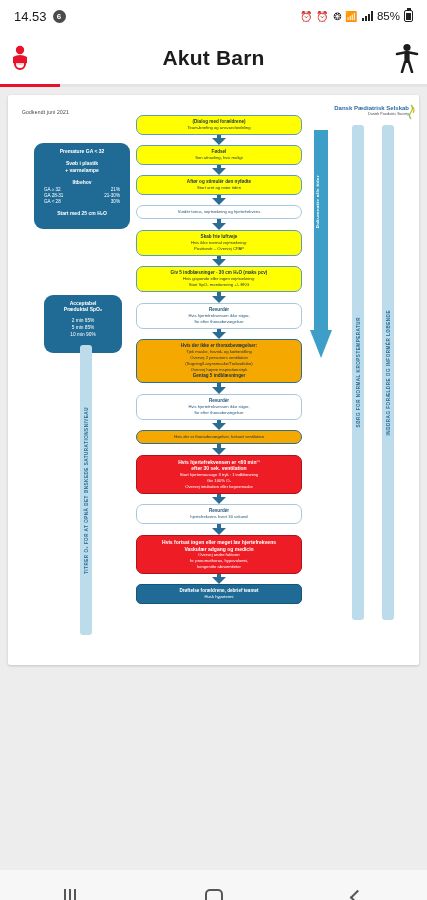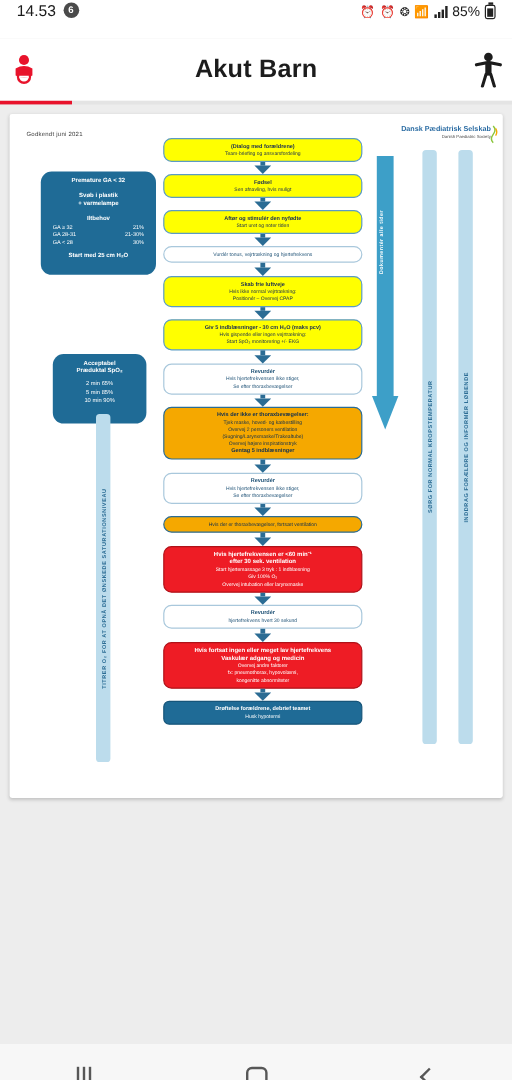--- a/index.html
+++ b/index.html
@@ -1,19 +1,19 @@
 <!DOCTYPE html>
 <html><head>
 <meta charset="utf-8">
 <style>
   * { margin:0; padding:0; box-sizing:border-box; }
   html,body { width:427px; height:900px; background:#e9e9e9; font-family:"Liberation Sans", sans-serif; }
 
   
-  .statusbar{height:30px;background:#ffffff;display:flex;align-items:flex-end;
+  .statusbar{height:30px;background:#ffffff;display:flex;align-items:center;
              justify-content:space-between;padding:16px 14px;}
   .sb-left{display:flex;align-items:center;gap:6px;font-size:13px;color:#1a1a1a;font-weight:500;}
   .sb-badge{width:13px;height:13px;border-radius:50%;background:#4a4a4a;color:#fff;
             font-size:8px;display:flex;align-items:center;justify-content:center;font-weight:700;}
   .sb-right{display:flex;align-items:center;gap:4px;font-size:11.5px;color:#1a1a1a;}
   .sb-ico{font-size:10px;color:#222;display:inline-block;}
   .batt{width:9px;height:12px;border:1.4px solid #222;border-radius:2px;position:relative;display:inline-block;}
   .batt:before{content:"";position:absolute;top:-3px;left:2px;width:4px;height:2px;background:#222;}
   .batt:after{content:"";position:absolute;left:1px;right:1px;bottom:1px;height:7px;background:#222;}
   .bars{display:inline-flex;align-items:flex-end;gap:1px;height:10px;}

